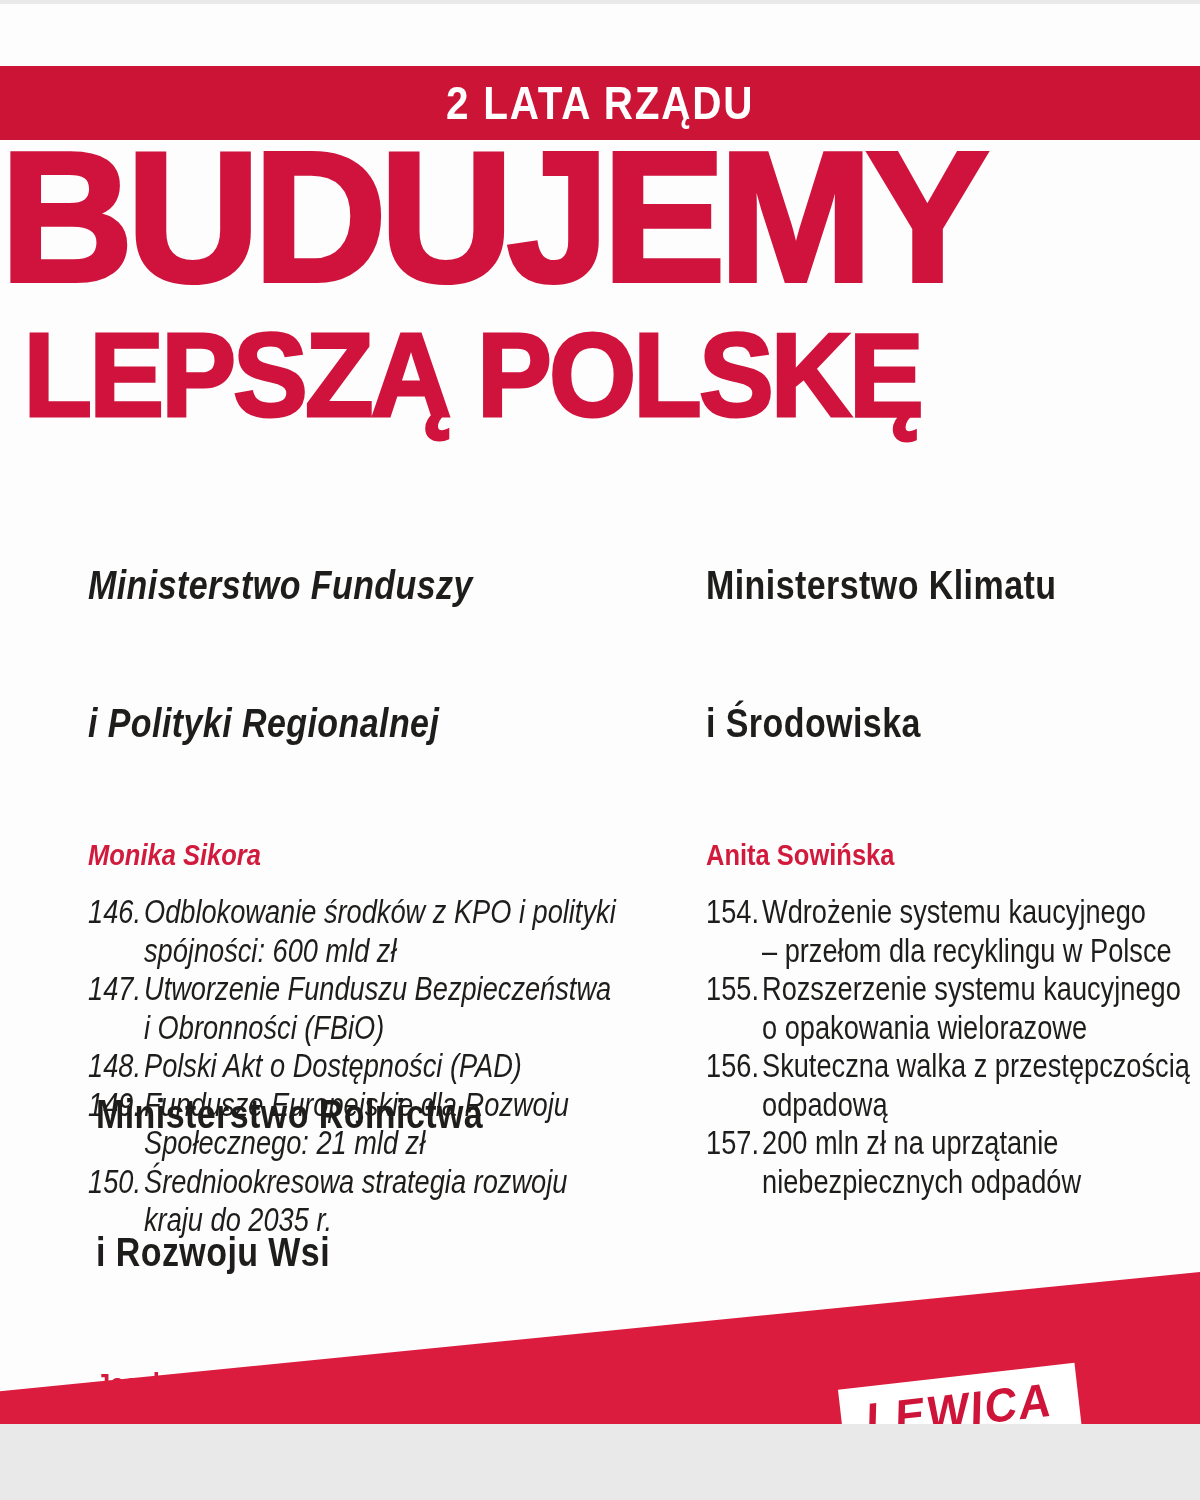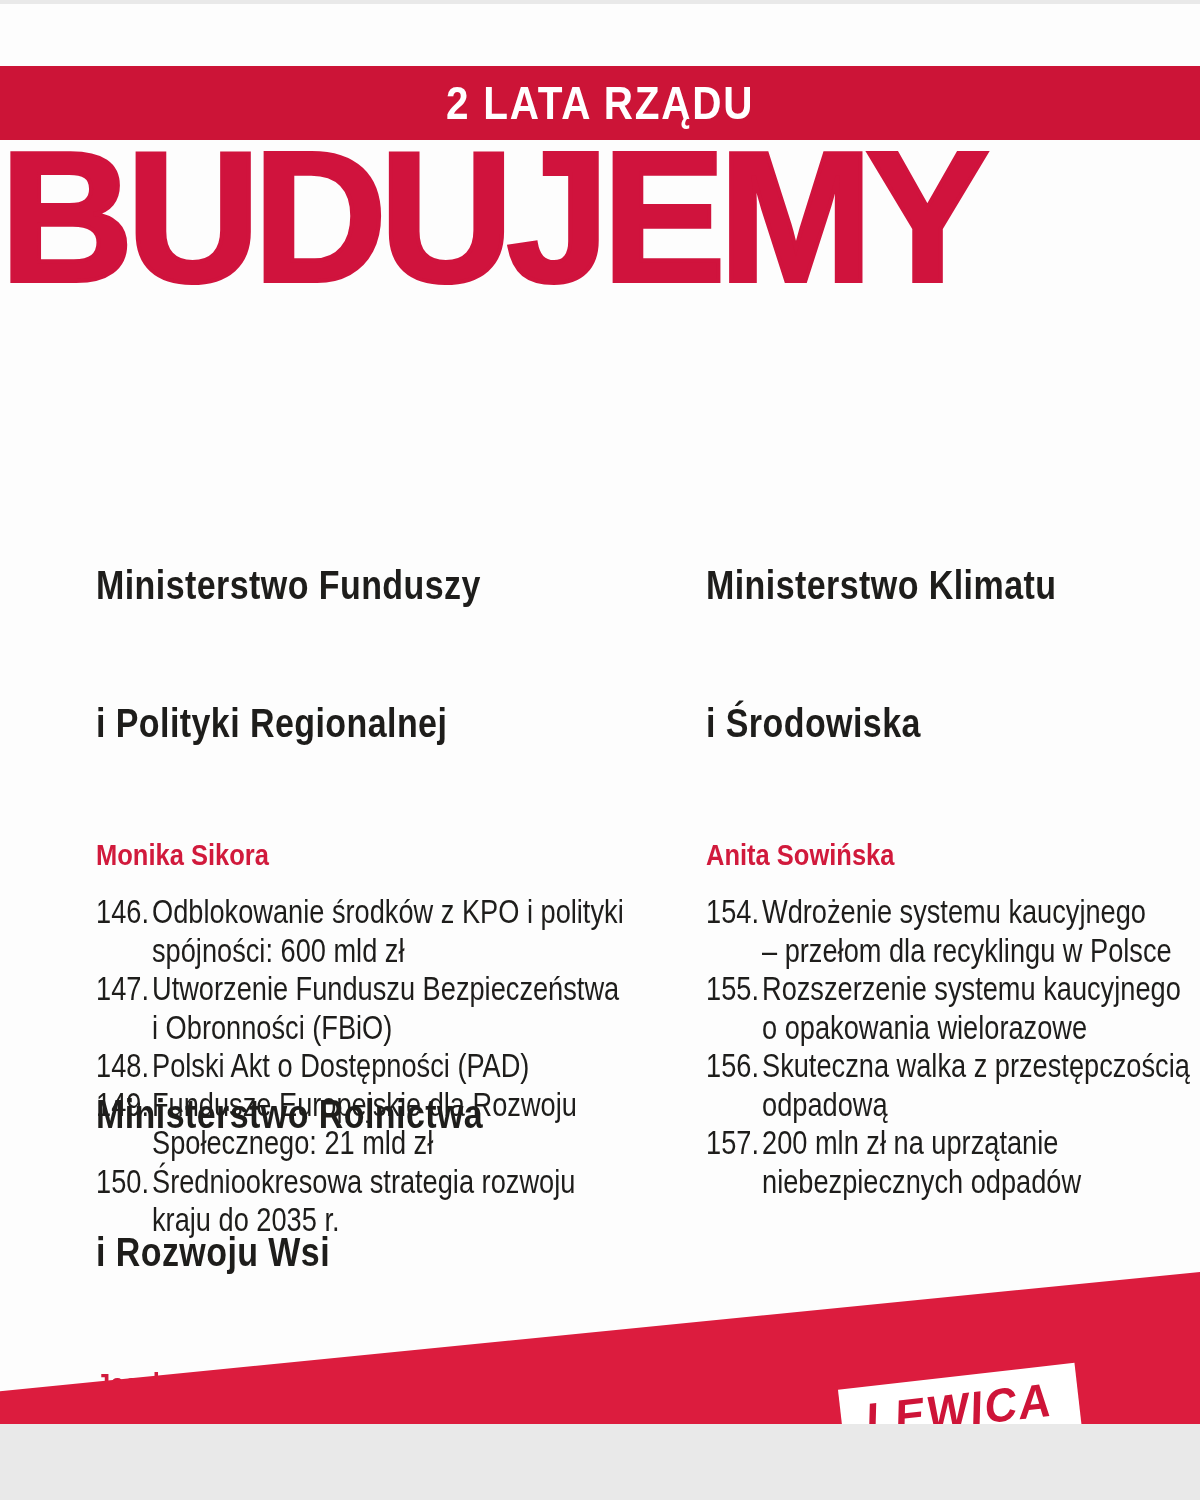--- a/index.html
+++ b/index.html
@@ -52,21 +52,21 @@
     line-height: 118px;
     margin-top: 6px;
     letter-spacing: -3px;
     -webkit-text-stroke: 3px #D0133D;
     transform: scale(0.95, 1);
     white-space: pre;
   }
 
   
   .section { position: absolute; }
-  .section.sec0 { left: 96px;  top: 466px;  width: 560px; }
+  .section.sec0 { left: 88px;  top: 466px;  width: 560px; font-style: italic; }
   .section.sec1 { left: 706px; top: 466px;  width: 520px; }
   .section.sec2 { left: 96px;  top: 995px;  width: 1090px; }
 
   .ministry-heading {
     font-size: 40px;
     font-weight: bold;
     line-height: 46px;
     letter-spacing: 0.5px;
     color: #1E1D1B;
     transform: scale(0.85, 1);
@@ -141,20 +141,21 @@
 <body>
 
 <div class="poster">
 
   <div class="top-banner">
     <span class="banner-label">2 LATA RZĄDU</span>
   </div>
 
   <div class="title-wrap">
     <div class="title-line1">BUDUJEMY</div>
+    <div><span class="title-line2">LEPSZĄ POLSKĘ</span></div>
   </div>
 
   <div class="section sec0">
     <div class="ministry-heading">
       <span class="h-line">Ministerstwo Funduszy</span>
       <span class="h-line">i Polityki Regionalnej</span>
     </div>
     <div class="minister-name">Monika Sikora</div>
     <div class="achievements">
       <div class="item">

